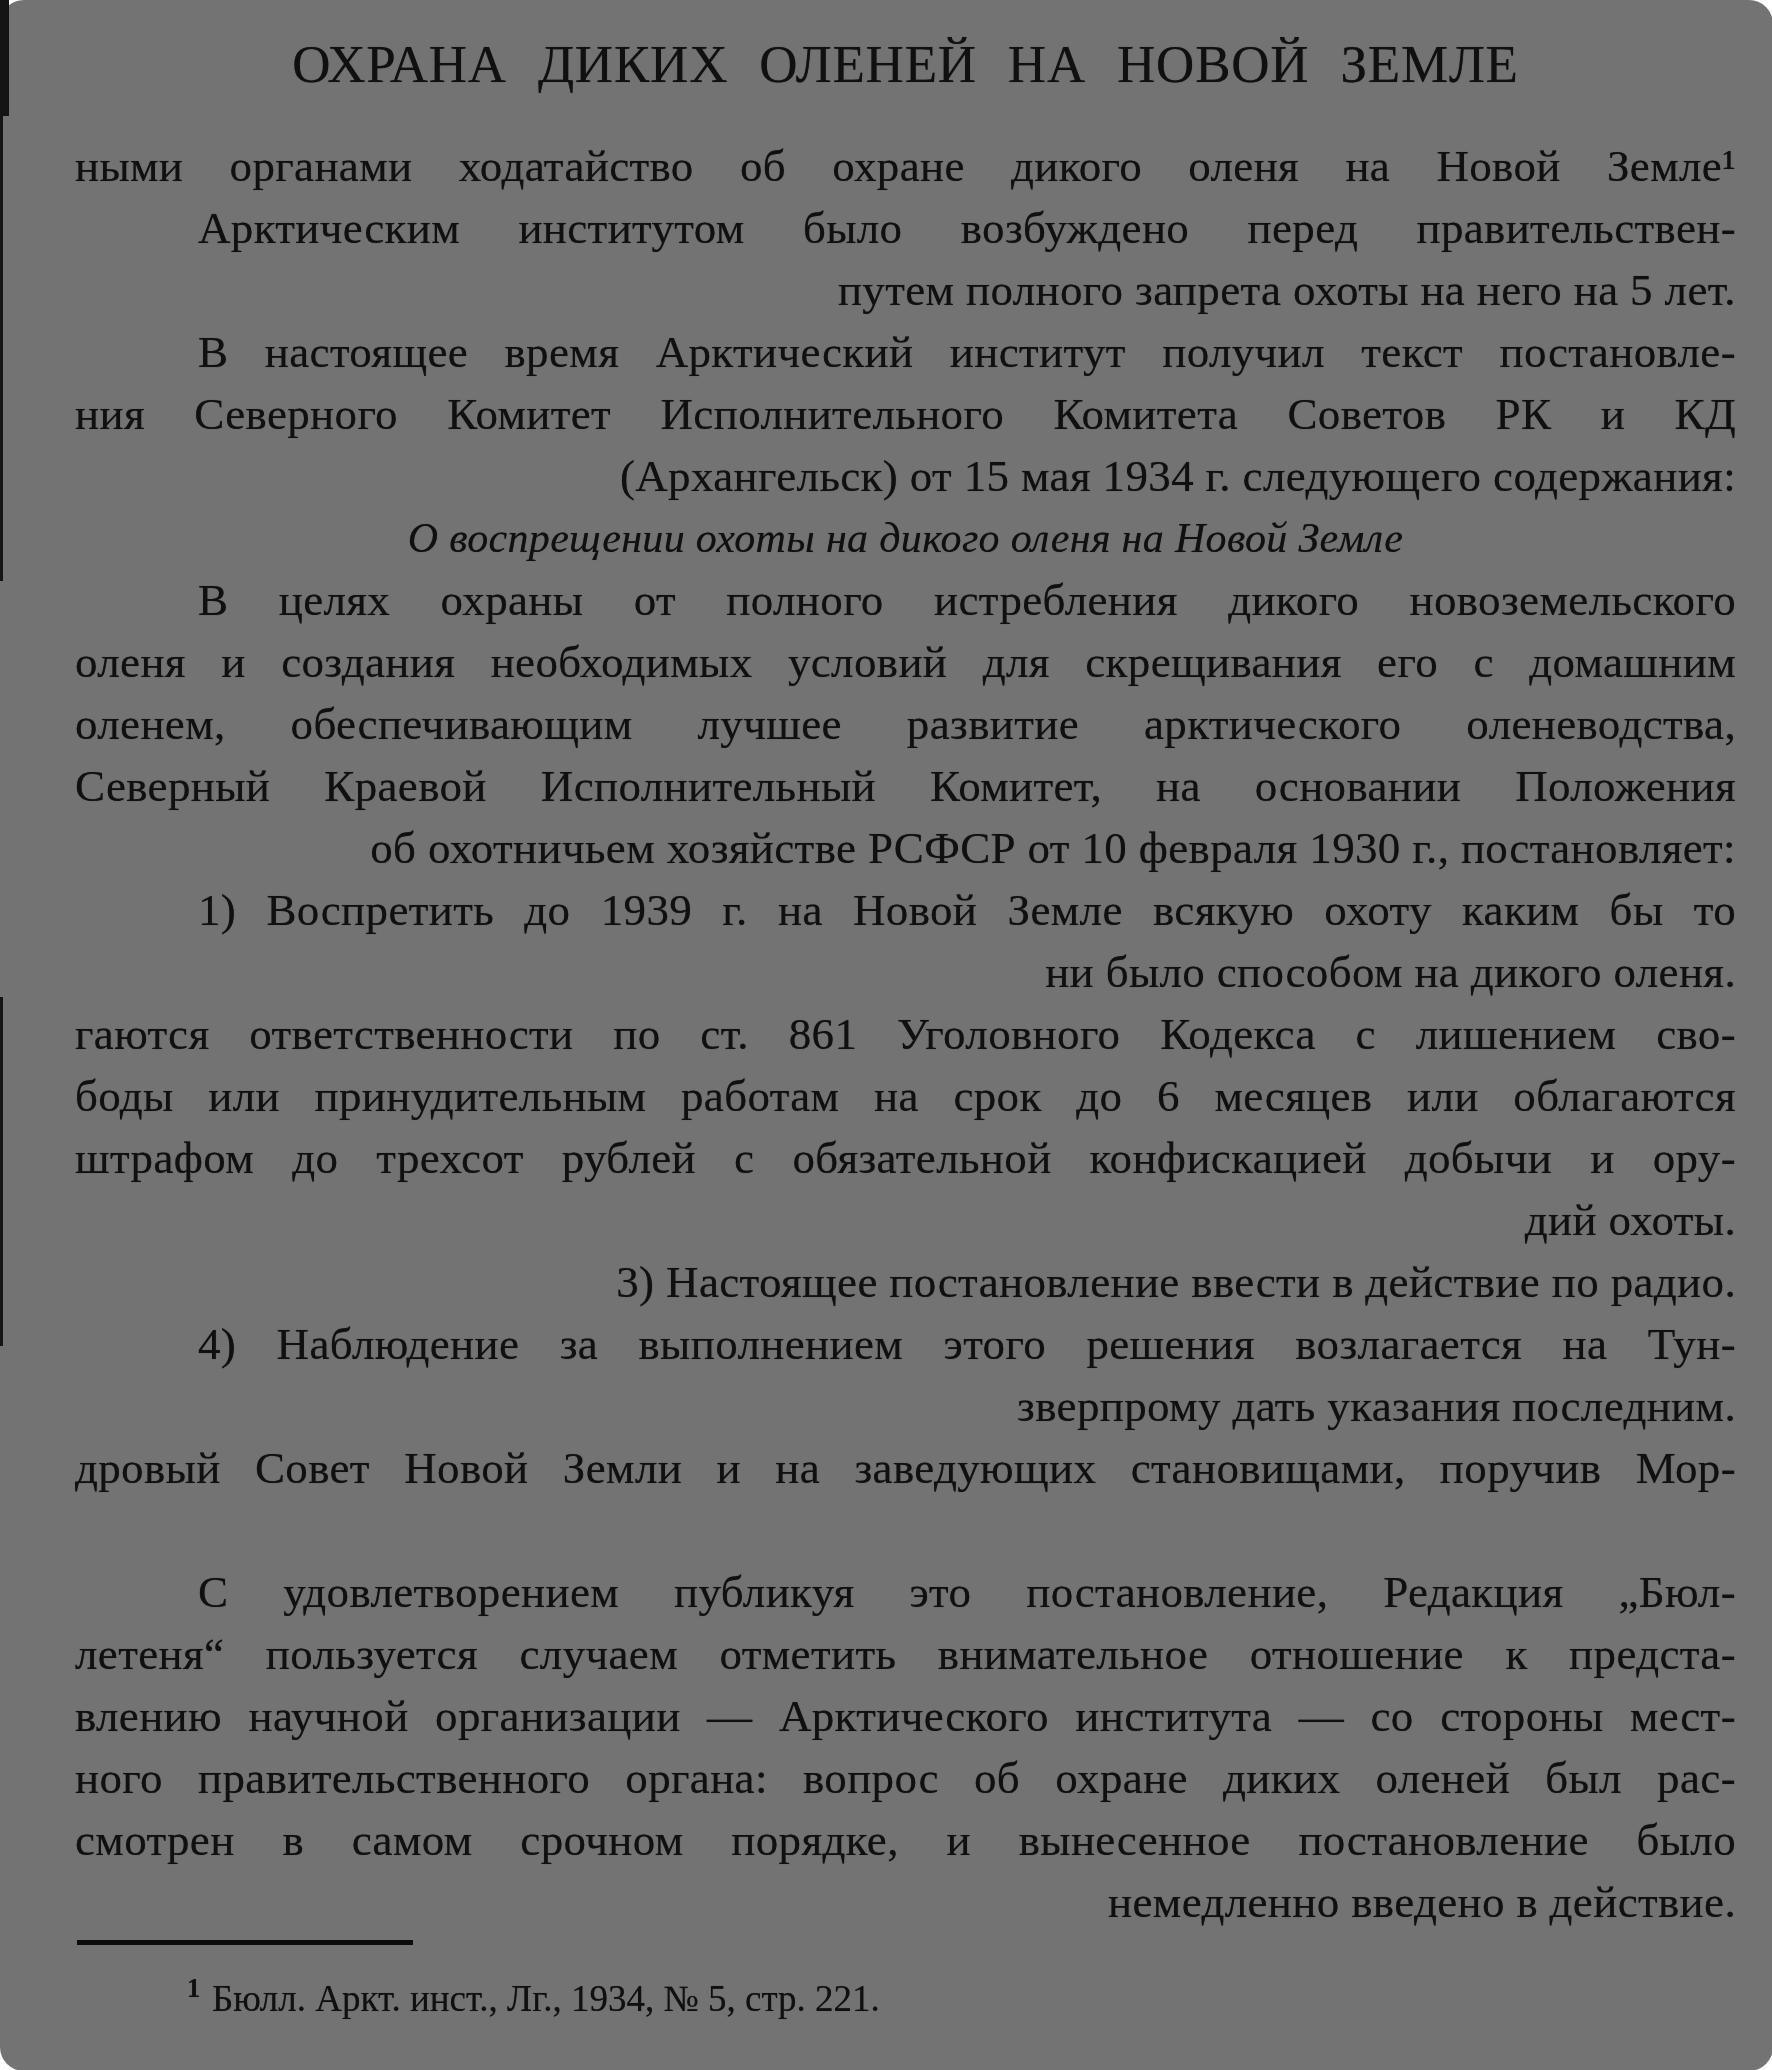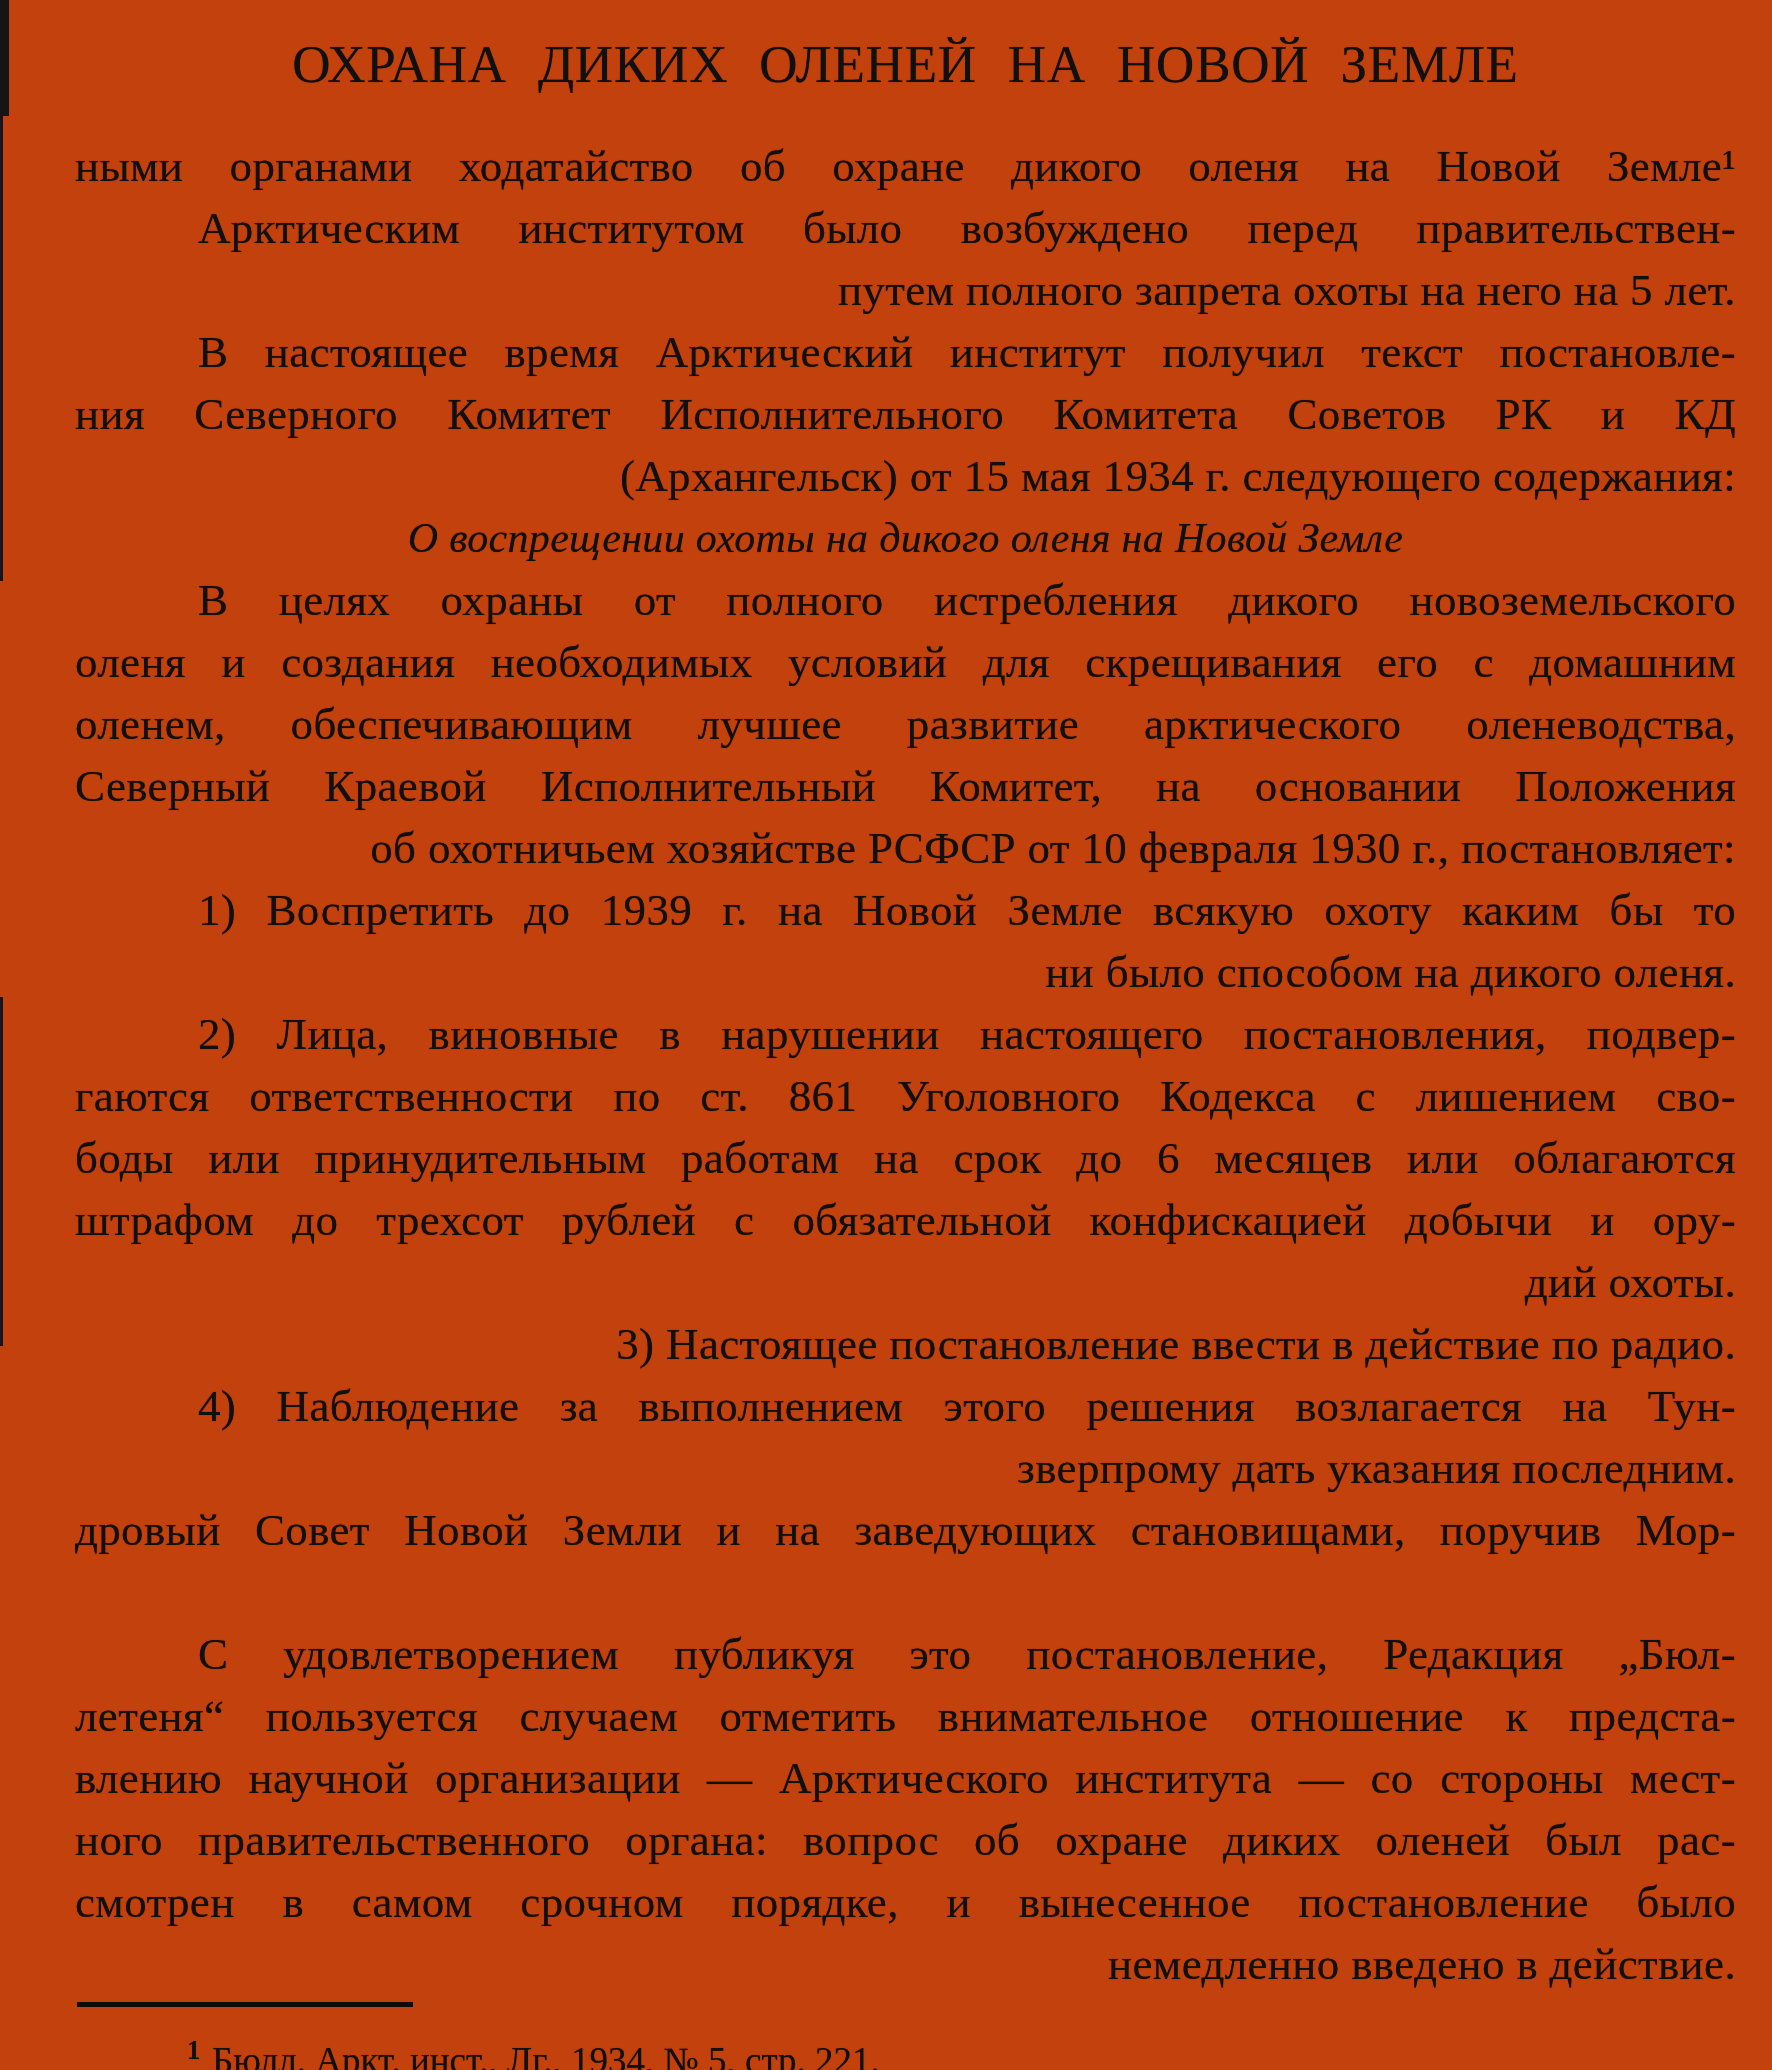--- a/index.html
+++ b/index.html
@@ -11,21 +11,22 @@
     width: 1773px;
     height: 2071px;
     position: relative;
     overflow: hidden;
     font-family: "Liberation Serif", "DejaVu Serif", serif;
     color: #101010;
   }
   .page {
     position: absolute;
     inset: 0;
-    background: #c2410c;
+    background: #737373;
+    border-radius: 24px;
   }
   .content {
     position: absolute;
     left: 0; top: 0; right: 0;
     padding: 35px 37px 0 75px; 
   }
   .title {
     font-size: 53px;
     line-height: 58px;
     text-align: center;
@@ -114,21 +115,20 @@
       <div class="ln jst">ния Северного Комитет Исполнительного Комитета Советов РК и КД</div>
       <div class="ln">(Архангельск) от 15 мая 1934 г. следующего содержания:</div>
       <div class="ln ctr">О воспрещении охоты на дикого оленя на Новой Земле</div>
       <div class="ln ind jst">В целях охраны от полного истребления дикого новоземельского</div>
       <div class="ln jst">оленя и создания необходимых условий для скрещивания его с домашним</div>
       <div class="ln jst">оленем, обеспечивающим лучшее развитие арктического оленеводства,</div>
       <div class="ln jst">Северный Краевой Исполнительный Комитет, на основании Положения</div>
       <div class="ln">об охотничьем хозяйстве РСФСР от 10 февраля 1930 г., постановляет:</div>
       <div class="ln ind jst">1) Воспретить до 1939 г. на Новой Земле всякую охоту каким бы то</div>
       <div class="ln">ни было способом на дикого оленя.</div>
-      <div class="ln ind jst">2) Лица, виновные в нарушении настоящего постановления, подвер-</div>
       <div class="ln jst">гаются ответственности по ст. 861 Уголовного Кодекса с лишением сво-</div>
       <div class="ln jst">боды или принудительным работам на срок до 6 месяцев или облагаются</div>
       <div class="ln jst">штрафом до трехсот рублей с обязательной конфискацией добычи и ору-</div>
       <div class="ln">дий охоты.</div>
       <div class="ln ind">3) Настоящее постановление ввести в действие по радио.</div>
       <div class="ln ind jst">4) Наблюдение за выполнением этого решения возлагается на Тун-</div>
       <div class="ln">зверпрому дать указания последним.</div>
       <div class="ln jst">дровый Совет Новой Земли и на заведующих становищами, поручив Мор-</div>
       <div class="ln ind jst gap">С удовлетворением публикуя это постановление, Редакция „Бюл-</div>
       <div class="ln jst">летеня“ пользуется случаем отметить внимательное отношение к предста-</div>

